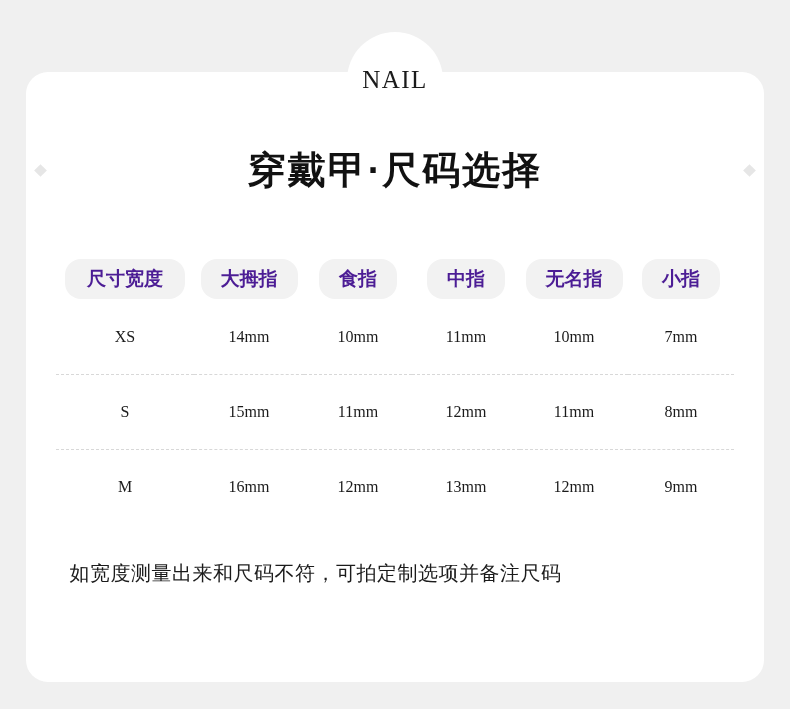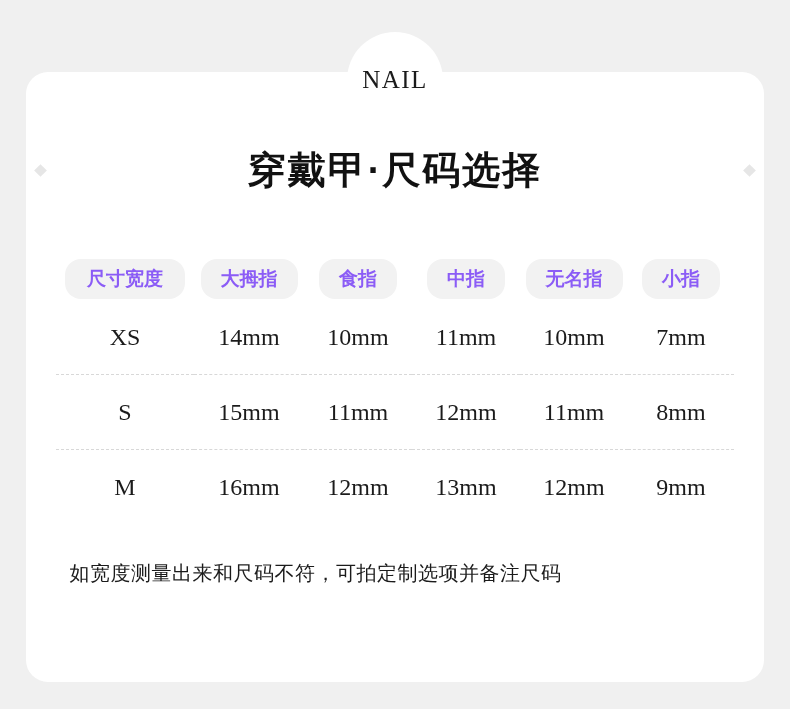--- a/index.html
+++ b/index.html
@@ -94,30 +94,30 @@
   .hdr-cell {
     height: 42px;
   }
   .pill {
     display: inline-block;
     background: #f2f2f2;
     border-radius: 16px;
     padding: 7px 20px;
     font-family: "Liberation Sans", sans-serif;
     font-size: 19px;
-    color: #8b5cf6;
+    color: #4c1d95;
     white-space: nowrap;
   }
   .pill.wide {
     padding: 7px 22px;
   }
   .data-row td {
     height: 74px;
     font-family: "Liberation Serif", serif;
-    font-size: 24px;
+    font-size: 16px;
     color: #1b1b1b;
   }
   .data-row.sep td {
     border-top: 1px dashed #d8d8d8;
   }
   .note {
     position: absolute;
     left: 0;
     top: 560px;
     width: 631px;

